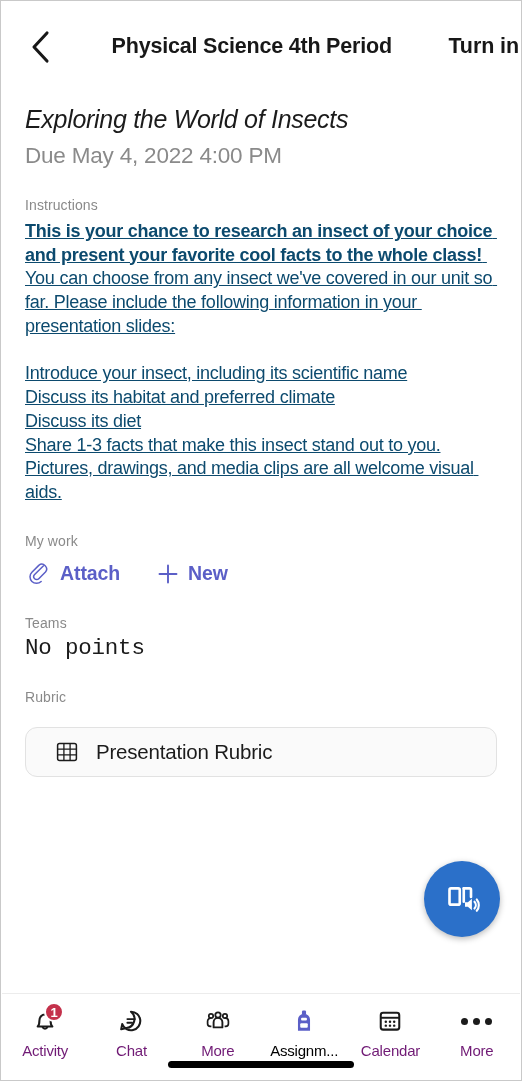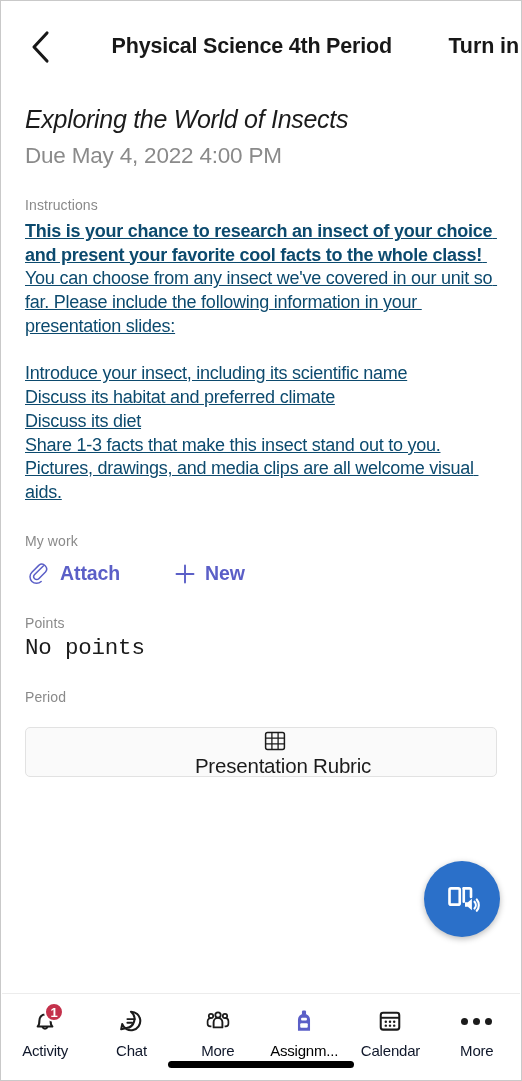--- a/index.html
+++ b/index.html
@@ -96,21 +96,20 @@
     white-space: pre-wrap;
     text-decoration: underline;
   }
   .instructions .lead { font-weight: bold; }
 
   
   .work-actions {
     display: flex;
     align-items: flex-end;
     margin-top: 12px;
-    gap: 17px;
   }
   .action-btn {
     display: flex;
     align-items: center;
     color: #5b5fc7;
     font-size: 19.5px;
     font-weight: bold;
     letter-spacing: -0.1px;
   }
   .action-btn .glyph {
@@ -131,27 +130,26 @@
     letter-spacing: -0.2px;
     margin-top: 4px;
     font-family: Liberation Mono, monospace;
   }
 
   
   .rubric-card {
     margin-top: 22px;
     height: 50px;
     border: 1px solid #e2e2e2;
-    border-radius: 5px;
+    border-radius: 12px;
     background: #fafafa;
     display: flex;
     align-items: center;
     padding-left: 28px;
     box-sizing: border-box;
-    flex-direction: column;
   }
   .rubric-card .grid-glyph {
     width: 26px; height: 26px;
     display: flex; align-items: center; justify-content: center;
     flex: 0 0 auto;
   }
   .rubric-card .rubric-name {
     margin-left: 16px;
     font-size: 20.5px;
     color: #1b1b1b;
@@ -196,21 +194,21 @@
     position: relative;
     height: 34px;
     width: 40px;
     display: flex;
     align-items: center;
     justify-content: center;
   }
   .nav-label {
     margin-top: 4px;
     font-size: 15px;
-    color: #0f172a;
+    color: #701a75;
     letter-spacing: -0.2px;
   }
   .nav-item.active .nav-label { color: #000000; }
   .badge {
     position: absolute;
     top: -2px;
     right: 1px;
     min-width: 20px;
     height: 20px;
     border-radius: 10px;
@@ -290,24 +288,24 @@
       <div class="action-btn new">
         <span class="glyph">
           <svg width="24" height="24" viewBox="0 0 24 24">
             <path d="M12 3.5 V20.5 M3.5 12 H20.5" fill="none" stroke="#5b5fc7" stroke-width="1.9" stroke-linecap="round"></path>
           </svg>
         </span>
         <span>New</span>
       </div>
     </div>
 
-    <div class="section-label">Points</div>
+    <div class="section-label">Teams</div>
     <div class="points-value">No points</div>
 
-    <div class="section-label">Period</div>
+    <div class="section-label">Rubric</div>
     <div class="rubric-card">
       <span class="grid-glyph">
         <svg width="24" height="24" viewBox="0 0 24 24">
           <rect x="2.6" y="3.6" width="18.8" height="16.8" rx="2" fill="none" stroke="#1b1b1b" stroke-width="1.5"></rect>
           <path d="M2.6 9.2 H21.4 M2.6 14.8 H21.4 M8.9 3.6 V20.4 M15.1 3.6 V20.4" fill="none" stroke="#1b1b1b" stroke-width="1.3"></path>
         </svg>
       </span>
       <span class="rubric-name">Presentation Rubric</span>
     </div>
   </div>

